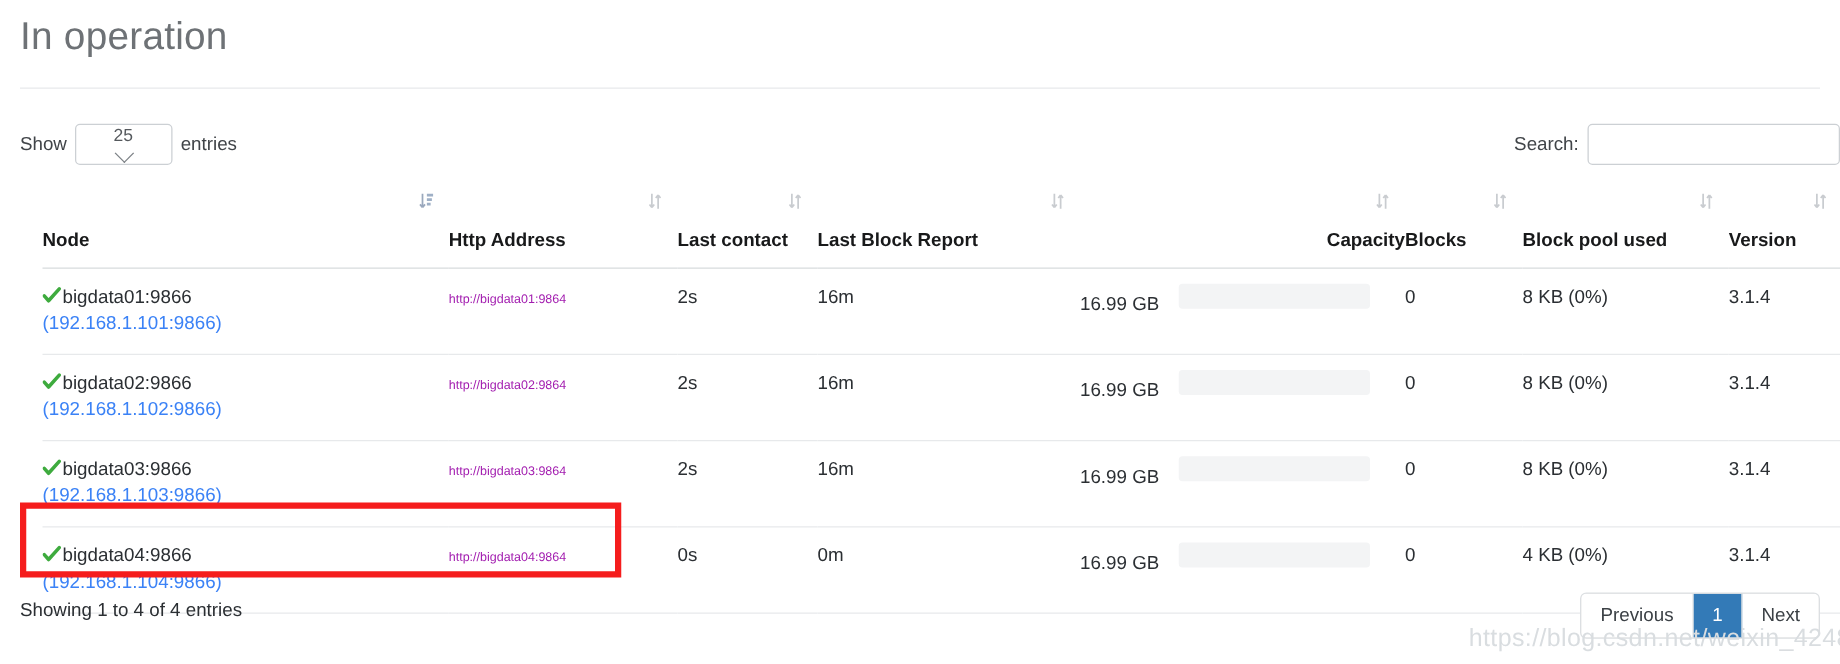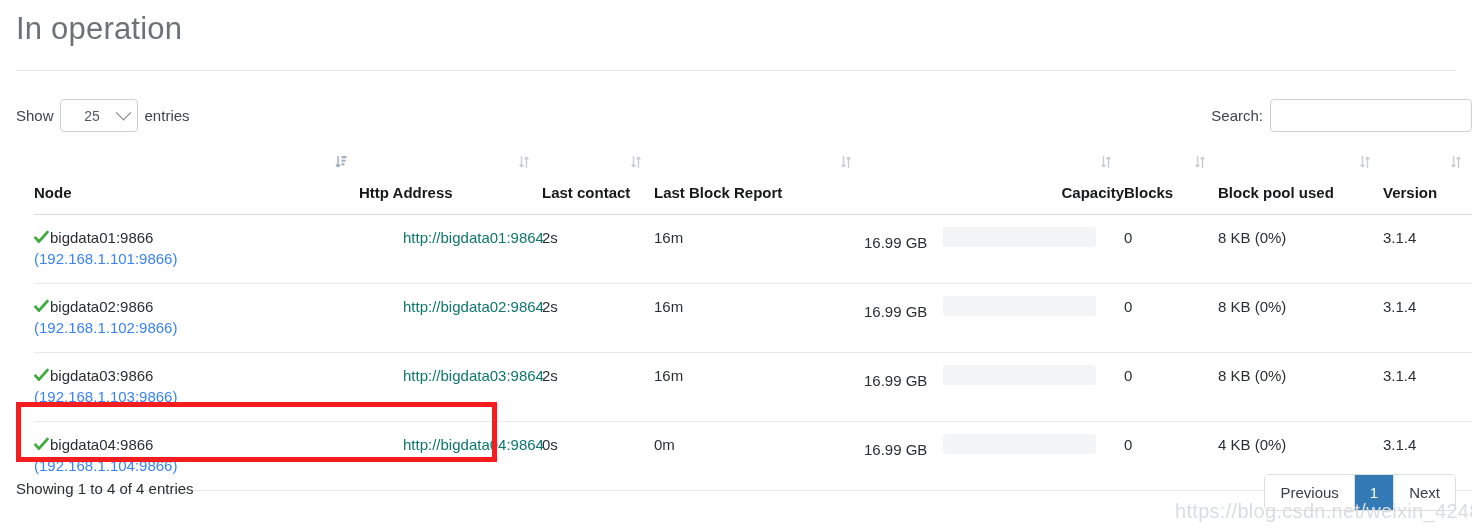--- a/index.html
+++ b/index.html
@@ -38,21 +38,21 @@
   }
   .length-label { margin-right: 6px; }
   .length-select {
     position: relative;
     width: 78px; height: 33px;
     border: 1px solid #ccd0d4;
     border-radius: 4px;
     background: #ffffff;
     display: flex; align-items: center;
     padding: 0 8px;
-    font-size: 14px; color: #55595d;
+    font-size: 14px; color: #55595d; flex-direction: column;
   }
   .length-select .sel-value { flex: 1; text-align: center; }
   .chev {
     width: 11px; height: 11px;
     border-right: 1.6px solid #7a7f84;
     border-bottom: 1.6px solid #7a7f84;
     transform: rotate(45deg) translate(-2px,-2px);
     margin-left: 2px; flex: none;
   }
   .length-suffix { margin-left: 7px; }
@@ -113,21 +113,21 @@
   .dtable tr.last-row td { border-bottom: 1px solid #e7e9eb; }
 
   .node-cell { white-space: nowrap; }
   .check-icon {
     display: inline-block;
     width: 15px; height: 15px;
     vertical-align: -2px;
     margin-right: 1px;
   }
   .node-ip { display: block; color: #3b82f6; }
-  .http-link { color: #0f766e; text-decoration: none; font-size: 15px; margin-left: 44px; }
+  .http-link { color: #a21caf; text-decoration: none; font-size: 10px; }
 
   .cap-cell { white-space: nowrap; }
   .cap-text { display: inline-block; color: #2b2f33; }
   .cap-bar {
     display: inline-block;
     vertical-align: 1px;
     width: 153px; height: 20px;
     background: #f3f4f5;
     border-radius: 3px;
     margin-left: 16px;

